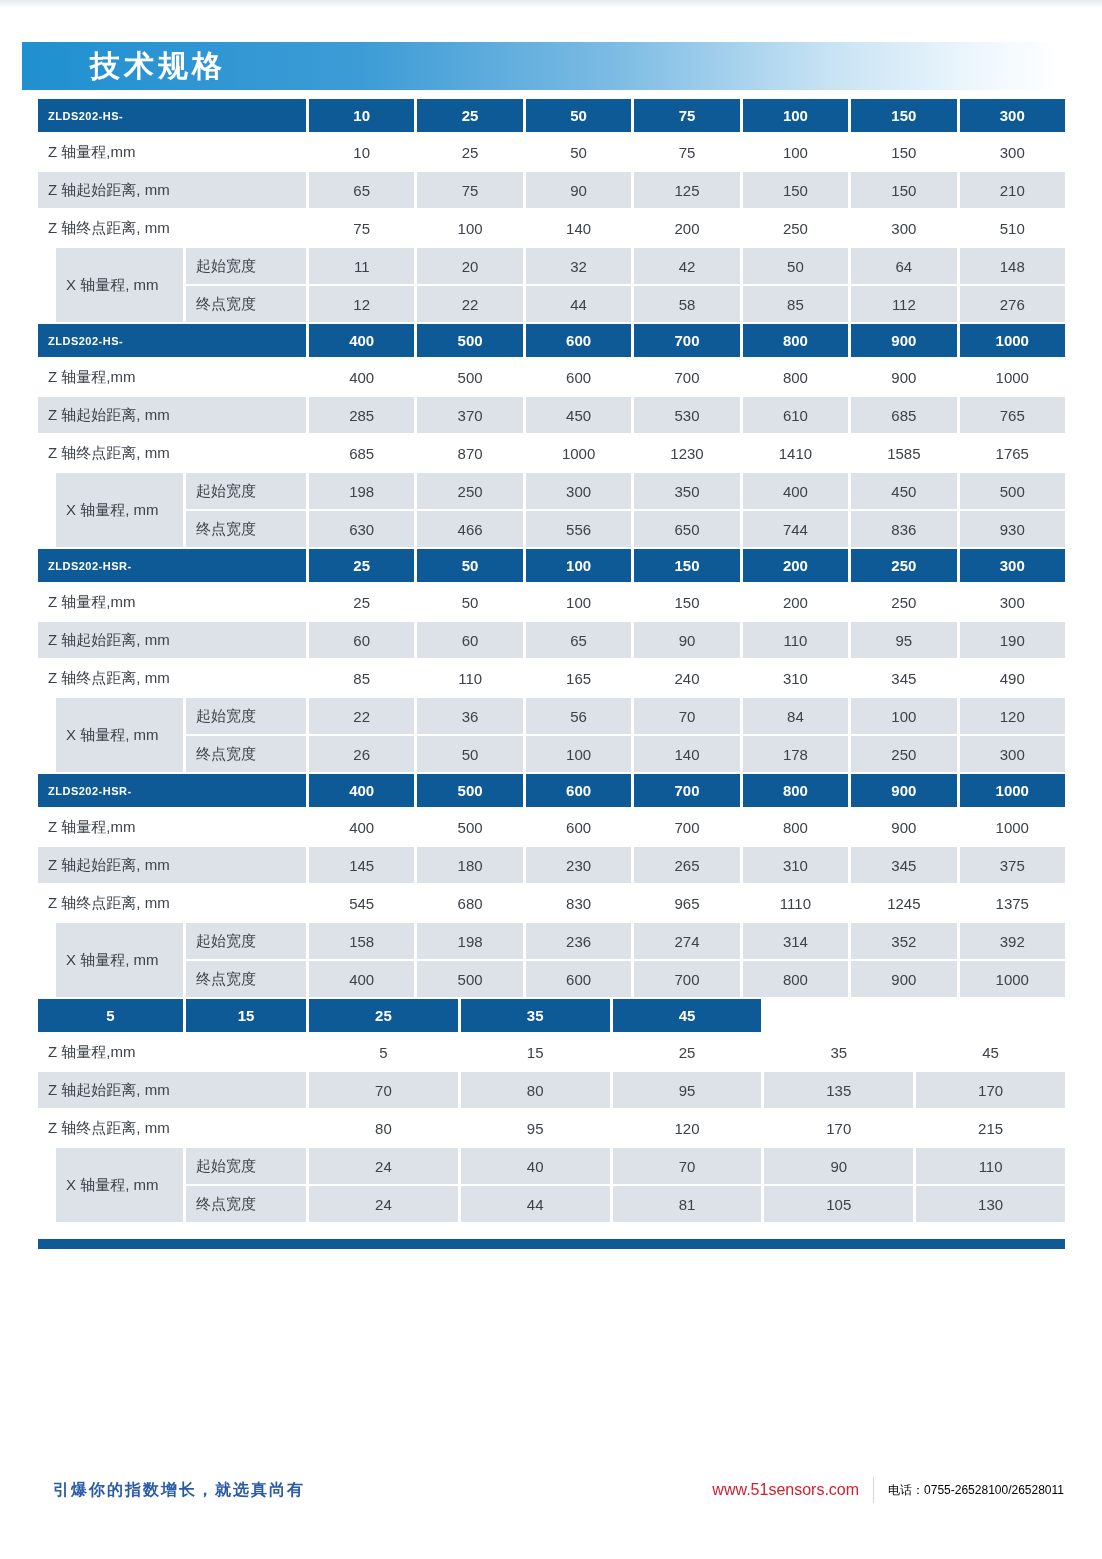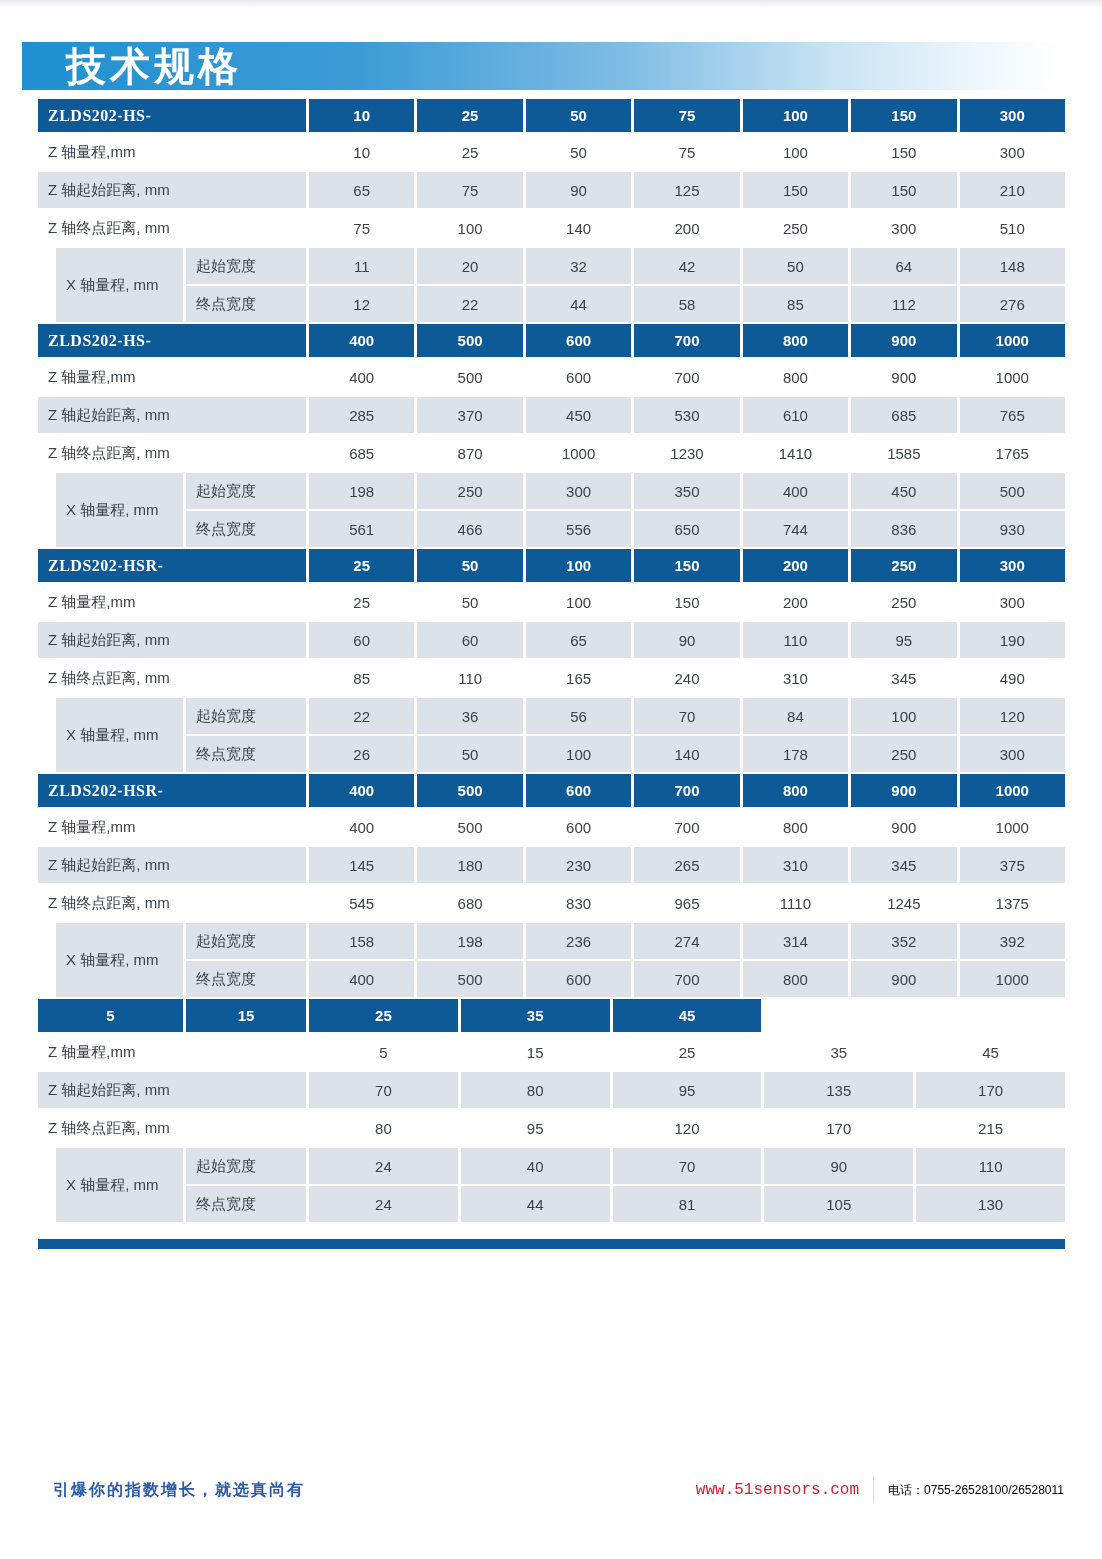--- a/index.html
+++ b/index.html
@@ -17,22 +17,22 @@
   .top-edge {
     height:8px;
     background:linear-gradient(180deg,#e7ebee 0%,#f6f8fa 70%,#ffffff 100%);
   }
   .banner {
     margin:34px 42px 0 22px;
     height:48px;
     background:linear-gradient(90deg,#2090d0 0%,#3d9cd6 33%,#7fbde4 58%,#c8e3f4 78%,#f0f8fd 93%,#ffffff 100%);
   }
   .banner h1 {
-    font-size:40px; font-weight:bold; color:#ffffff;
-    line-height:48px; padding-left:44px; letter-spacing:4px;
+    font-size:30px; font-weight:bold; color:#ffffff;
+    line-height:48px; padding-left:68px; letter-spacing:4px;
   }
   #tables { margin-top:9px; }
   .spec-table {
     display:grid;
     grid-template-columns:145px 120px repeat(var(--n),1fr);
     grid-template-rows:33px;
     grid-auto-rows:36px;
     gap:2px 3px;
     width:1027px;
     margin:0 0 2px 38px;
@@ -41,41 +41,41 @@
   .cell {
     display:flex; align-items:center;
     font-size:15px;
     color:#3d4249;
   }
   .cell.head {
     background:#0e5a96;
     color:#ffffff; font-weight:bold;
   }
   .cell.label { padding-left:10px; justify-content:flex-start; }
-  .cell.head.label { font-size:16px; letter-spacing:.5px;font-family:Liberation Serif, serif; }
+  .cell.head.label { font-size:11px; letter-spacing:.5px; }
   .cell.val { justify-content:center; }
   .cell.alt { background:#dde2e9; }
   .span2 { grid-column:1 / span 2; }
   .xspan { grid-column:1; grid-row:span 2;margin-left:18px; }
   .bottom-bar {
     width:1027px; height:10px;
     margin:17px 0 0 38px;
     background:#0e5a96;
   }
   .footer {
     position:absolute; top:1477px; left:53px; right:38px;
     display:flex; justify-content:space-between; align-items:center;
   }
   .slogan {
     font-size:16px; font-weight:bold;
     color:#2b5ba7; letter-spacing:2px;
   }
   .footer-right { display:flex; align-items:center; gap:14px; }
   .website {
-    color:#cf2030; font-size:16px; text-decoration:none; font-weight:normal;font-family:Liberation Mono, monospace;
+    color:#cf2030; font-size:16px; text-decoration:none; font-weight:normal;
   }
   .vdiv { width:1px; height:26px; background:#d4d7da; }
   .phone { color:#000000; font-size:12px; }
 </style>
 </head>
 <body>
 
 <div class="page">
   <div class="top-edge"></div>
 
@@ -171,21 +171,21 @@
         <div class="cell row label alt xspan">X 轴量程, mm</div>
         <div class="cell row label alt">起始宽度</div>
         <div class="cell row val alt">198</div>
         <div class="cell row val alt">250</div>
         <div class="cell row val alt">300</div>
         <div class="cell row val alt">350</div>
         <div class="cell row val alt">400</div>
         <div class="cell row val alt">450</div>
         <div class="cell row val alt">500</div>
         <div class="cell row label alt">终点宽度</div>
-        <div class="cell row val alt">561</div>
+        <div class="cell row val alt">630</div>
         <div class="cell row val alt">466</div>
         <div class="cell row val alt">556</div>
         <div class="cell row val alt">650</div>
         <div class="cell row val alt">744</div>
         <div class="cell row val alt">836</div>
         <div class="cell row val alt">930</div>
       </div>
       <div class="spec-table" style="--n: 7;">
         <div class="cell head label span2">ZLDS202-HSR-</div>
         <div class="cell head val">25</div>

